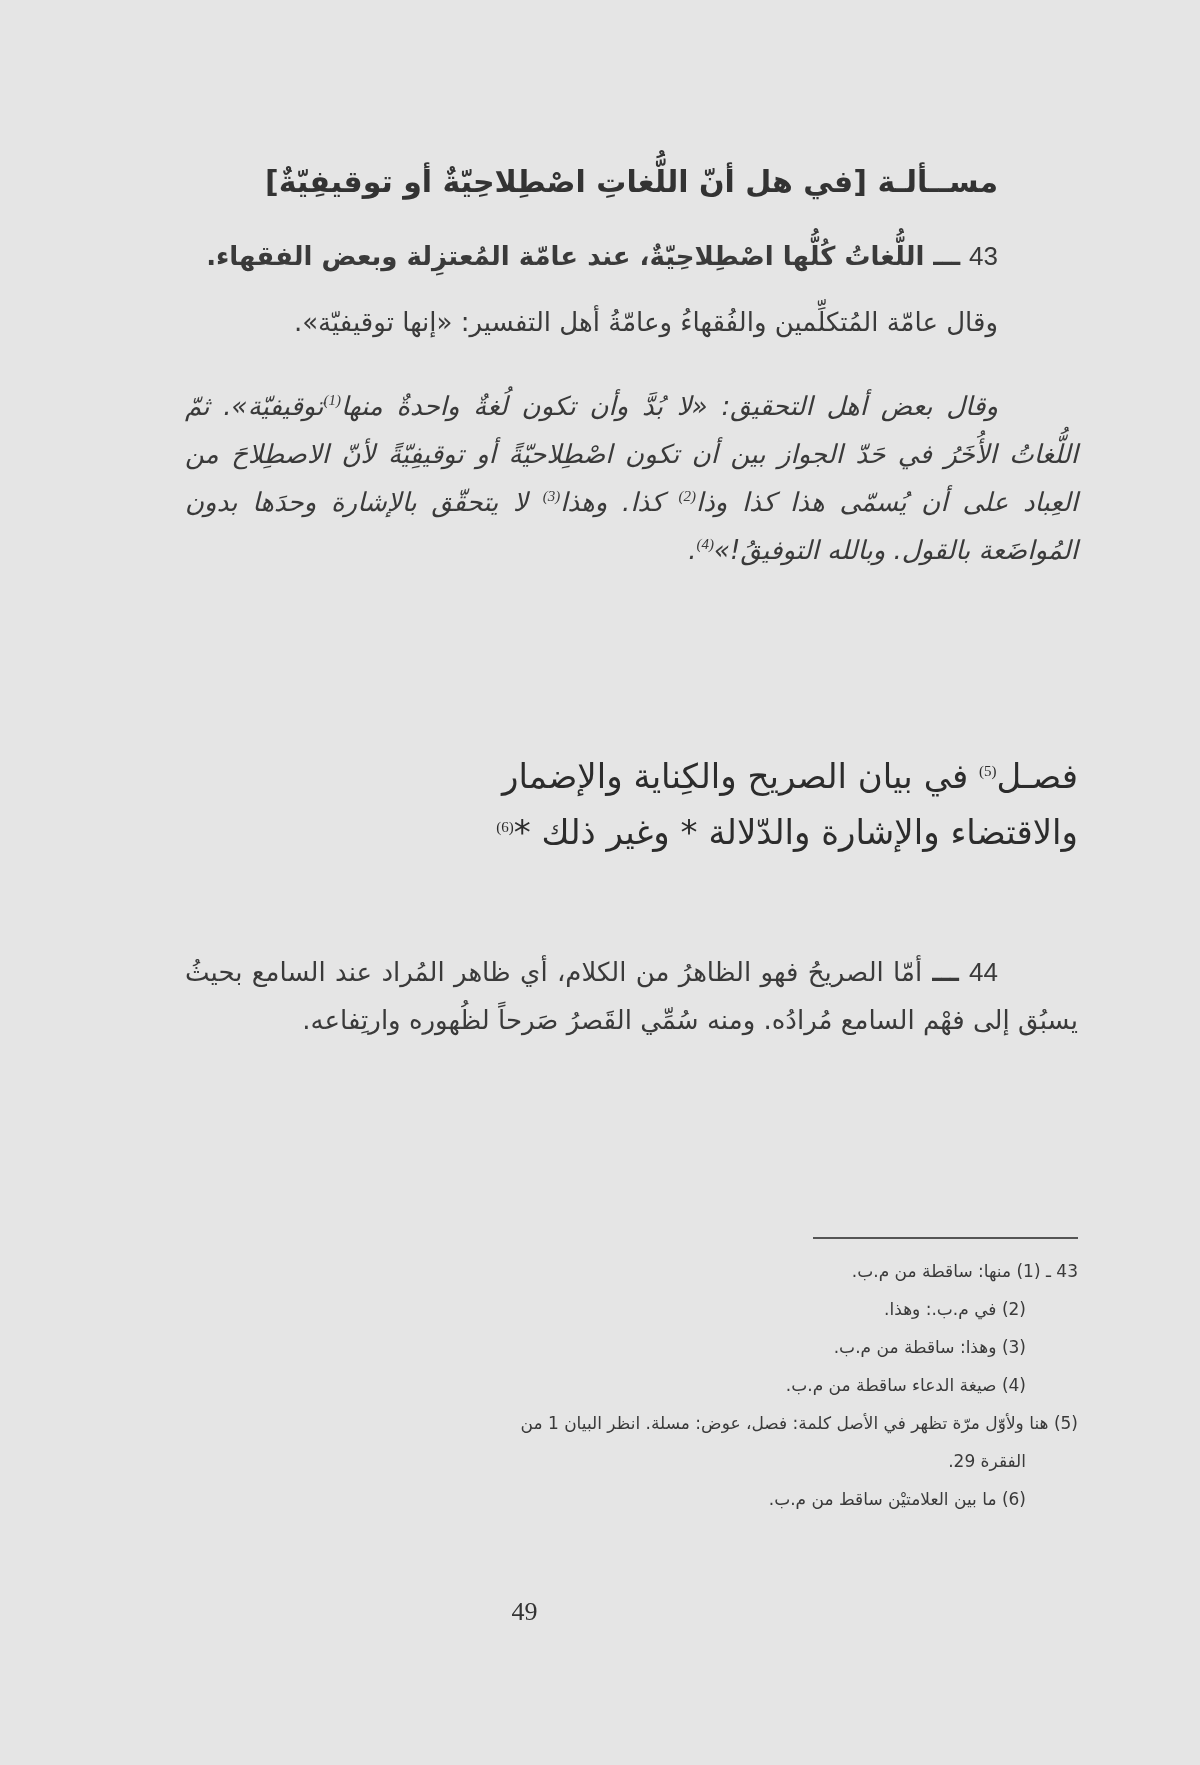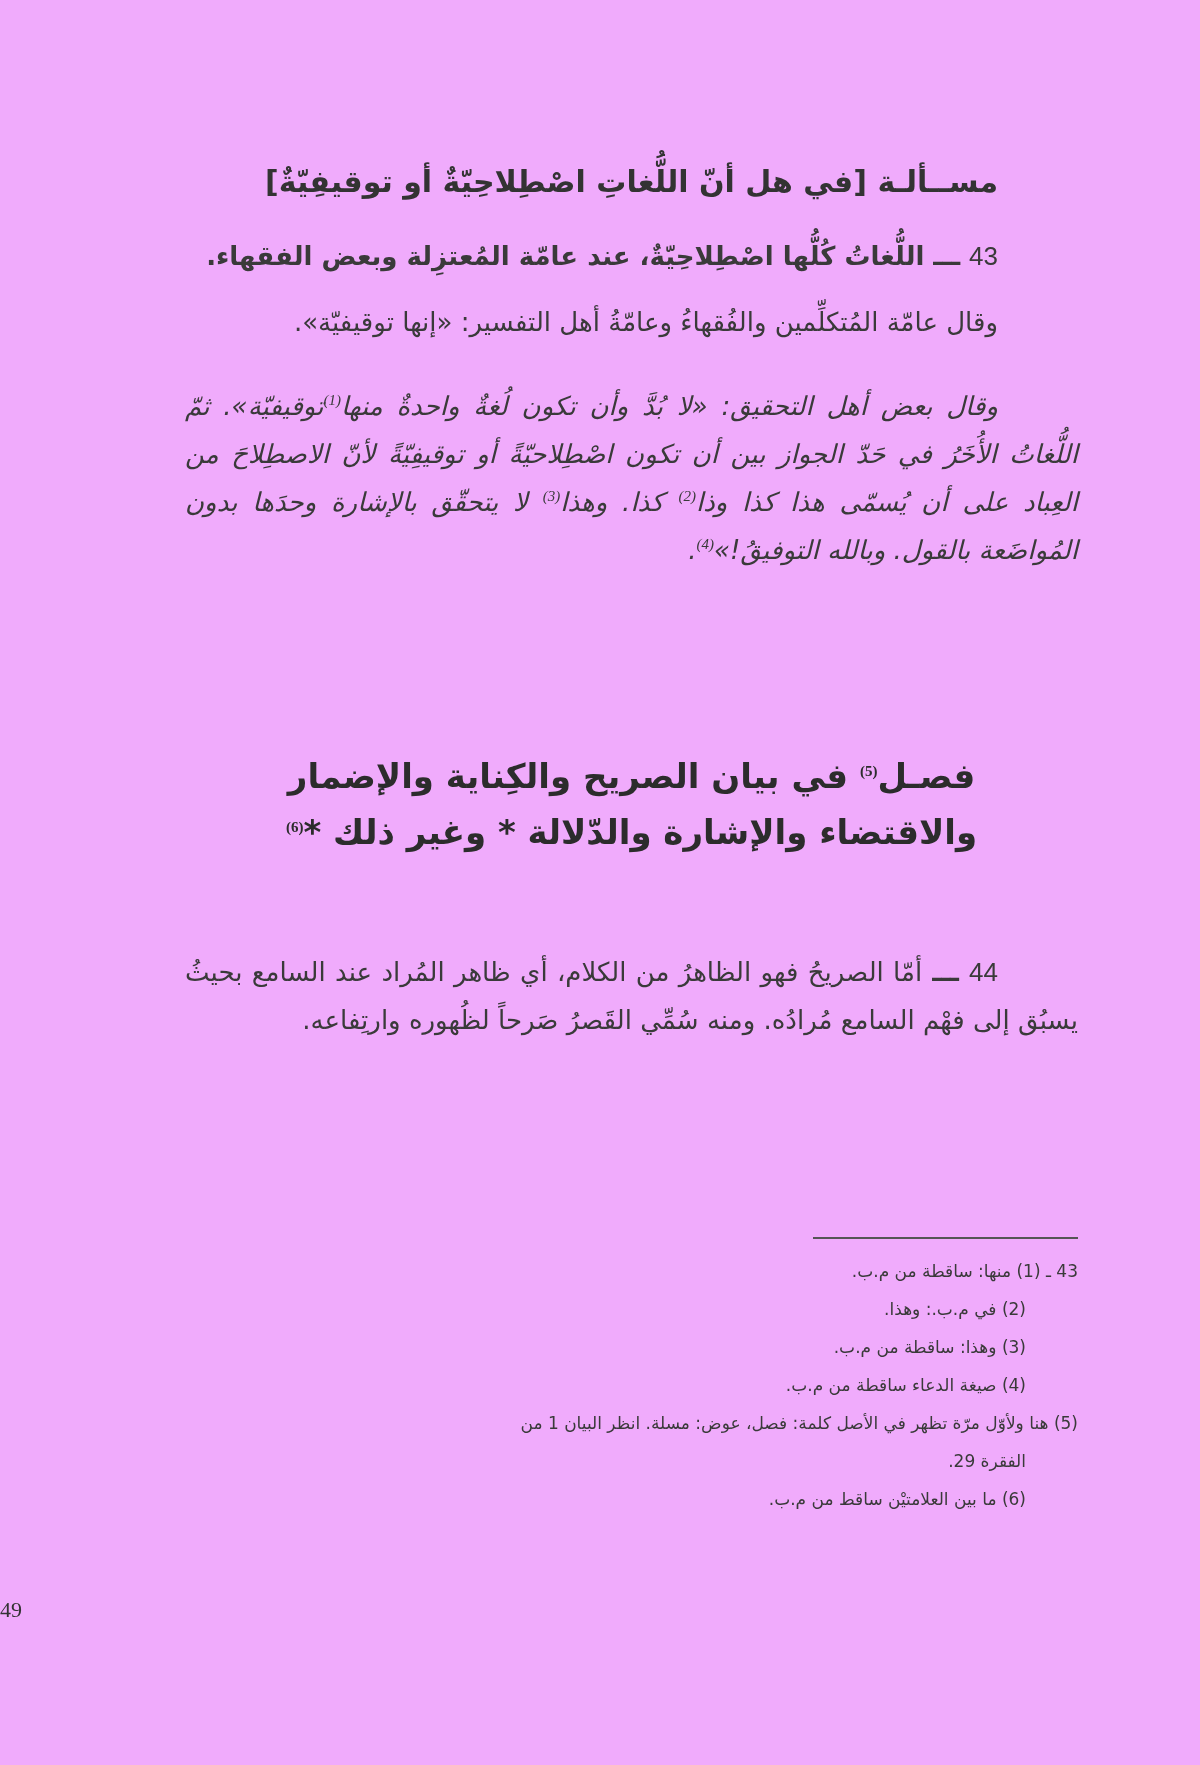--- a/index.html
+++ b/index.html
@@ -6,21 +6,21 @@
   body {
     width: 1200px; height: 1765px;
     background: #fbfbfb;
     position: relative;
     overflow: hidden;
     font-family: "DejaVu Sans", sans-serif;
     color: #3a3a3a;
   }
   .page {
     position: absolute; left: 0; top: 0; width: 1200px; height: 1765px;
-    background: #f0abfc;
+    background: #e5e5e5;
   }
   .block {
     position: absolute;
     left: 185px; width: 893px;
     direction: rtl;
     text-align: justify;
   }
   .title {
     position: absolute; left: 185px; width: 893px; top: 160px;
     direction: rtl; text-align: center;
@@ -29,41 +29,41 @@
   }
   .para {
     font-size: 26px; line-height: 48px;
     margin: 0;
   }
   .para.indent { text-indent: 80px; }
   .num { font-family: "Liberation Sans", sans-serif; font-weight: normal; }
   sup { font-size: 15px; line-height: 0; vertical-align: super; font-family: "Liberation Serif", serif; }
   .fasl {
     position: absolute; left: 185px; width: 893px; top: 748px;
-    direction: rtl; text-align: center;
-    font-size: 34px; font-weight: bold; line-height: 56px;
+    direction: rtl; text-align: right;
+    font-size: 34px; font-weight: normal; line-height: 56px;
     color: #2c2c2c;
   }
   .sep {
     position: absolute; top: 1237px; left: 813px; width: 265px; height: 2px;
     background: #555;
   }
   .notes {
     position: absolute; left: 185px; width: 893px; top: 1252px;
     direction: rtl; text-align: right;
     font-size: 17px; line-height: 38px;
     color: #3a3a3a;
   }
   .note { margin: 0; }
   .note.sub { padding-right: 52px; }
   .note .cont { display: block; padding-right: 52px; }
   .pagenum {
     position: absolute; top: 1597px; left: 0; width: 1049px;
-    font-family: "Liberation Serif", serif;
-    font-size: 22px; color: #333;
+    text-align: center; font-family: "Liberation Serif", serif;
+    font-size: 26px; color: #333;
   }
 </style>
 </head>
 <body>
 
 <div class="page">
 
   <div class="title">
     <span>مســألـة [في هل أنّ اللُّغاتِ اصْطِلاحِيّةٌ أو توقيفِيّةٌ]</span>
   </div>

